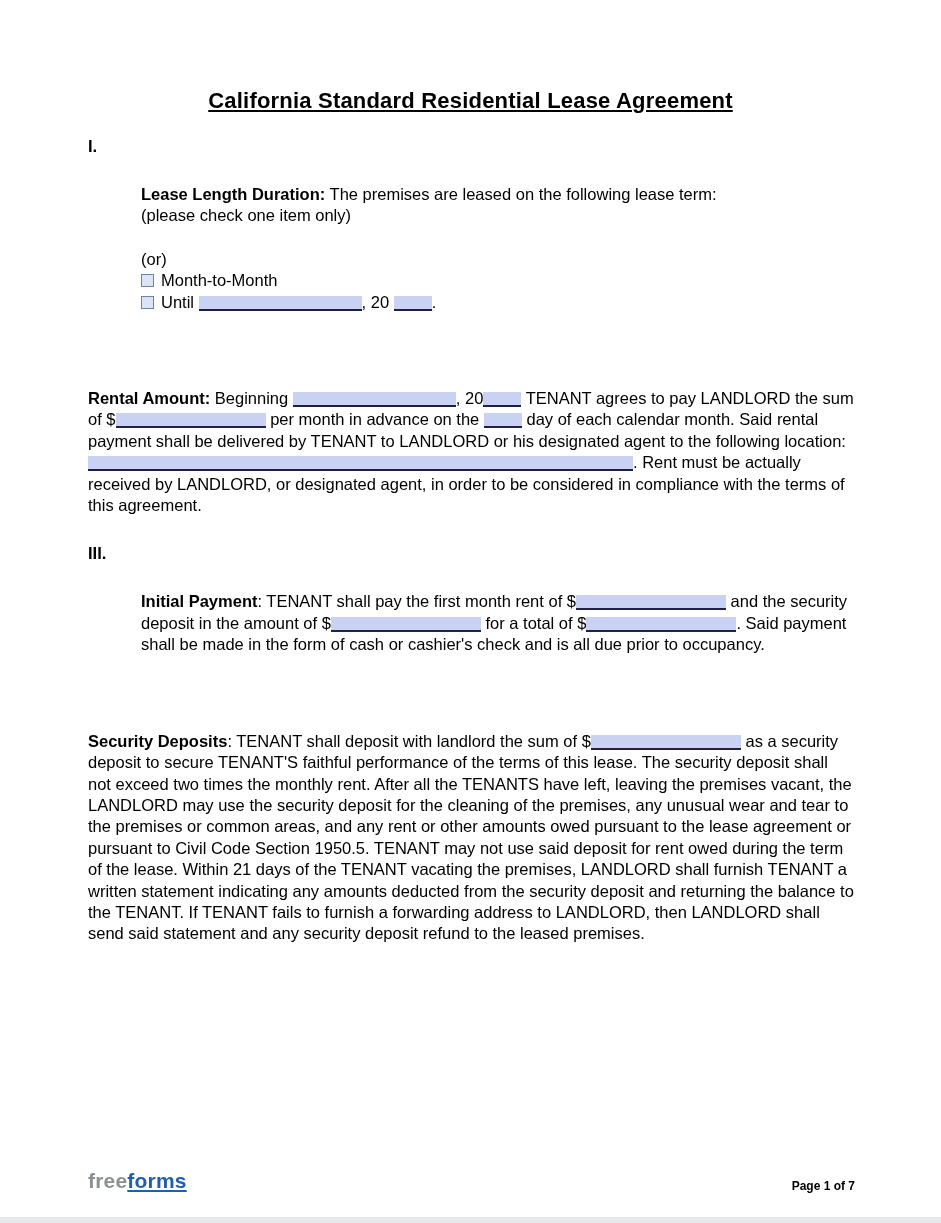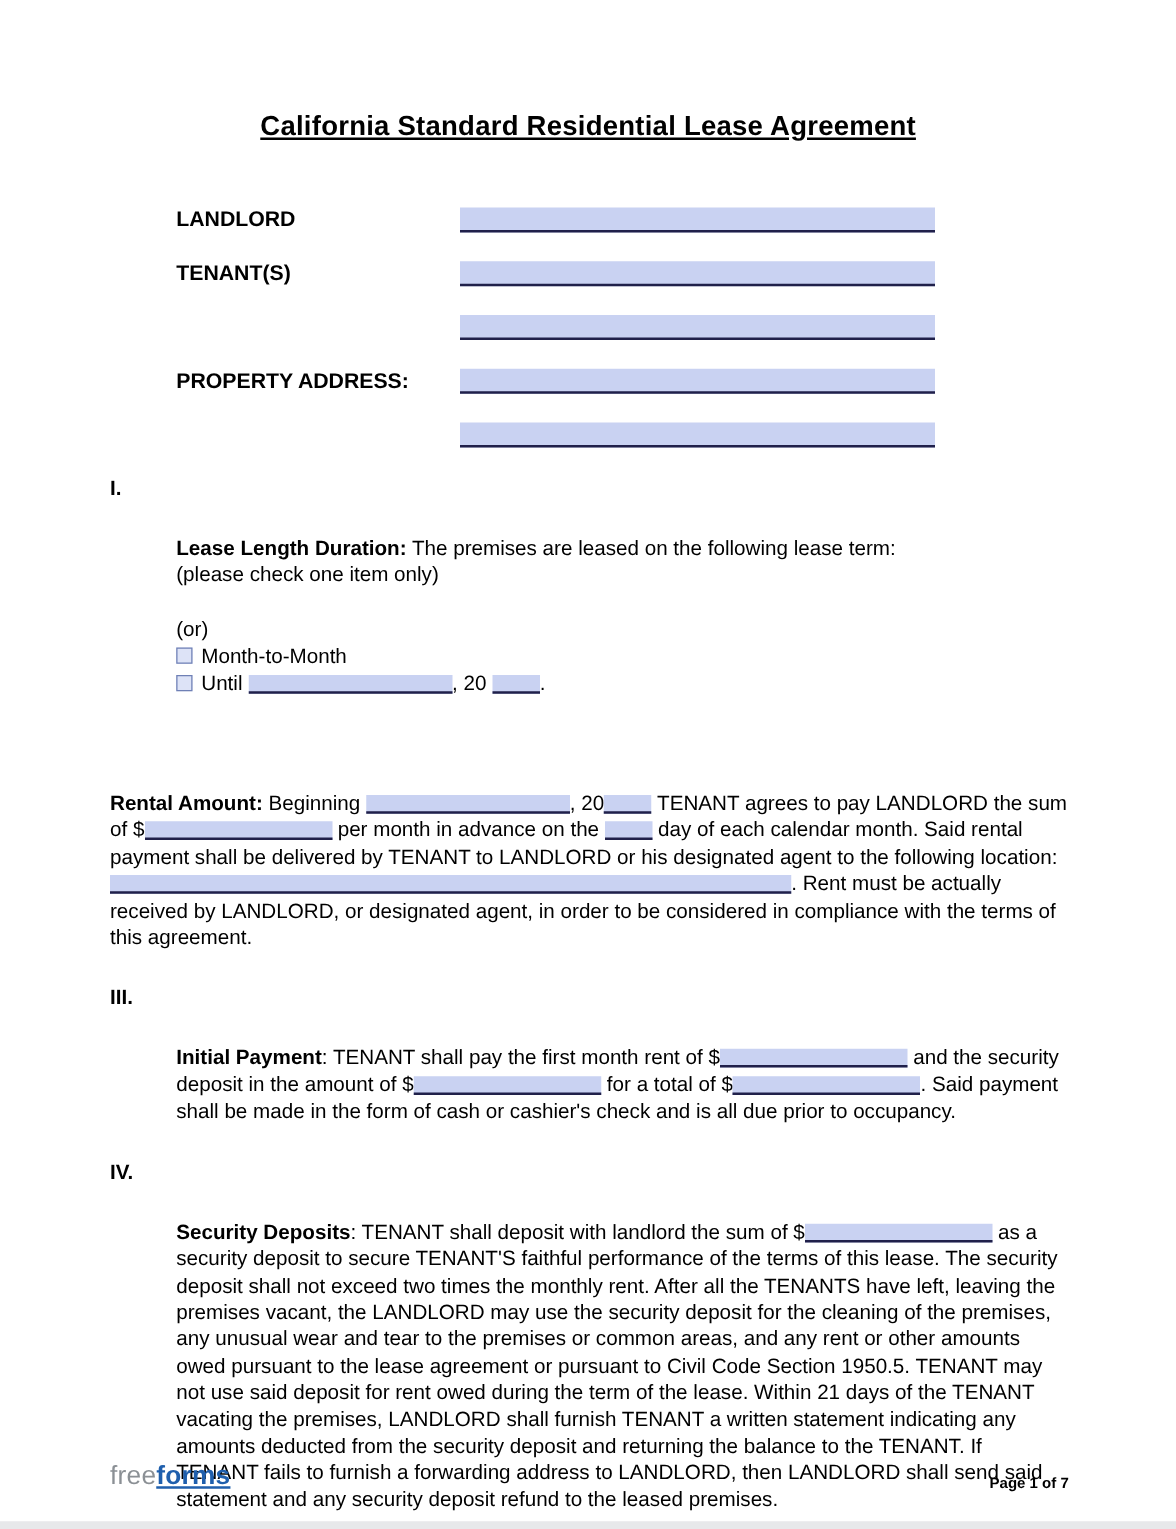--- a/index.html
+++ b/index.html
@@ -67,59 +67,37 @@
   
   .footer {
     position: absolute;
     left: 0; right: 0; bottom: 30px;
     padding: 0 86px 0 88px;
     display: flex;
     justify-content: space-between;
     align-items: flex-end;
   }
   .logo { font-size: 21px; letter-spacing: 0.2px; }
-  .logo .free  { color: var(--logo_gray, #8b9095); font-weight: 400; }
+  .logo .free  { color: var(--logo_gray, #8b9095); font-weight: 700; }
   .logo .forms { color: var(--logo_blue, #1f5fad); font-weight: 700; text-decoration: underline; }
   .pagenum { font-size: 12px; font-weight: 700; }
   .bottom-strip {
     position: absolute;
     left: 0; bottom: 0;
     width: 100%; height: 6px;
     background: #e7e8ea;
   }
 </style>
 </head>
 <body>
 
 <div class="page">
 
   <h1 class="title">California Standard Residential Lease Agreement</h1>
 
-  <div class="header-form">
-    <div class="hrow">
-      <div class="hlabel">LANDLORD</div>
-      <div class="hfield"></div>
-    </div>
-    <div class="hrow">
-      <div class="hlabel">TENANT(S)</div>
-      <div class="hfield"></div>
-    </div>
-    <div class="hrow">
-      <div class="hlabel"></div>
-      <div class="hfield"></div>
-    </div>
-    <div class="hrow">
-      <div class="hlabel">PROPERTY ADDRESS:</div>
-      <div class="hfield"></div>
-    </div>
-    <div class="hrow">
-      <div class="hlabel"></div>
-      <div class="hfield"></div>
-    </div>
-  </div>
 
   <div class="content">
 
     <div class="section">
       <div class="numeral">I.</div>
       <div class="sbody">
         <p class="para"><span class="b">Lease Length Duration:</span>
           <span>The premises are leased on the following lease term:</span><br>
           <span>(please check one item only)</span></p>
         <div class="options">
@@ -148,21 +126,20 @@
     <div class="section">
       <div class="numeral">III.</div>
       <div class="sbody">
         <p class="para"><span class="b">Initial Payment</span><span>: TENANT shall pay the first month rent of $</span><span class="field f-md"></span>
           <span>and the security deposit in the amount of $</span><span class="field f-md"></span>
           <span>for a total of $</span><span class="field f-md"></span><span>. Said payment shall be made in the form of cash or cashier's check and is all due prior to occupancy.</span></p>
       </div>
     </div>
 
     <div class="section">
-      <div class="numeral">IV.</div>
       <div class="sbody">
         <p class="para"><span class="b">Security Deposits</span><span>: TENANT shall deposit with landlord the sum of $</span><span class="field f-md"></span>
           <span>as a security deposit to secure TENANT'S faithful performance of the terms of this lease. The security deposit shall not exceed two times the monthly rent. After all the TENANTS have left, leaving the premises vacant, the LANDLORD may use the security deposit for the cleaning of the premises, any unusual wear and tear to the premises or common areas, and any rent or other amounts owed pursuant to the lease agreement or pursuant to Civil Code Section 1950.5. TENANT may not use said deposit for rent owed during the term of the lease. Within 21 days of the TENANT vacating the premises, LANDLORD shall furnish TENANT a written statement indicating any amounts deducted from the security deposit and returning the balance to the TENANT. If TENANT fails to furnish a forwarding address to LANDLORD, then LANDLORD shall send said statement and any security deposit refund to the leased premises.</span></p>
       </div>
     </div>
 
   </div>
 
   <div class="footer">
     <div class="logo"><span class="free">free</span><span class="forms">forms</span></div>

